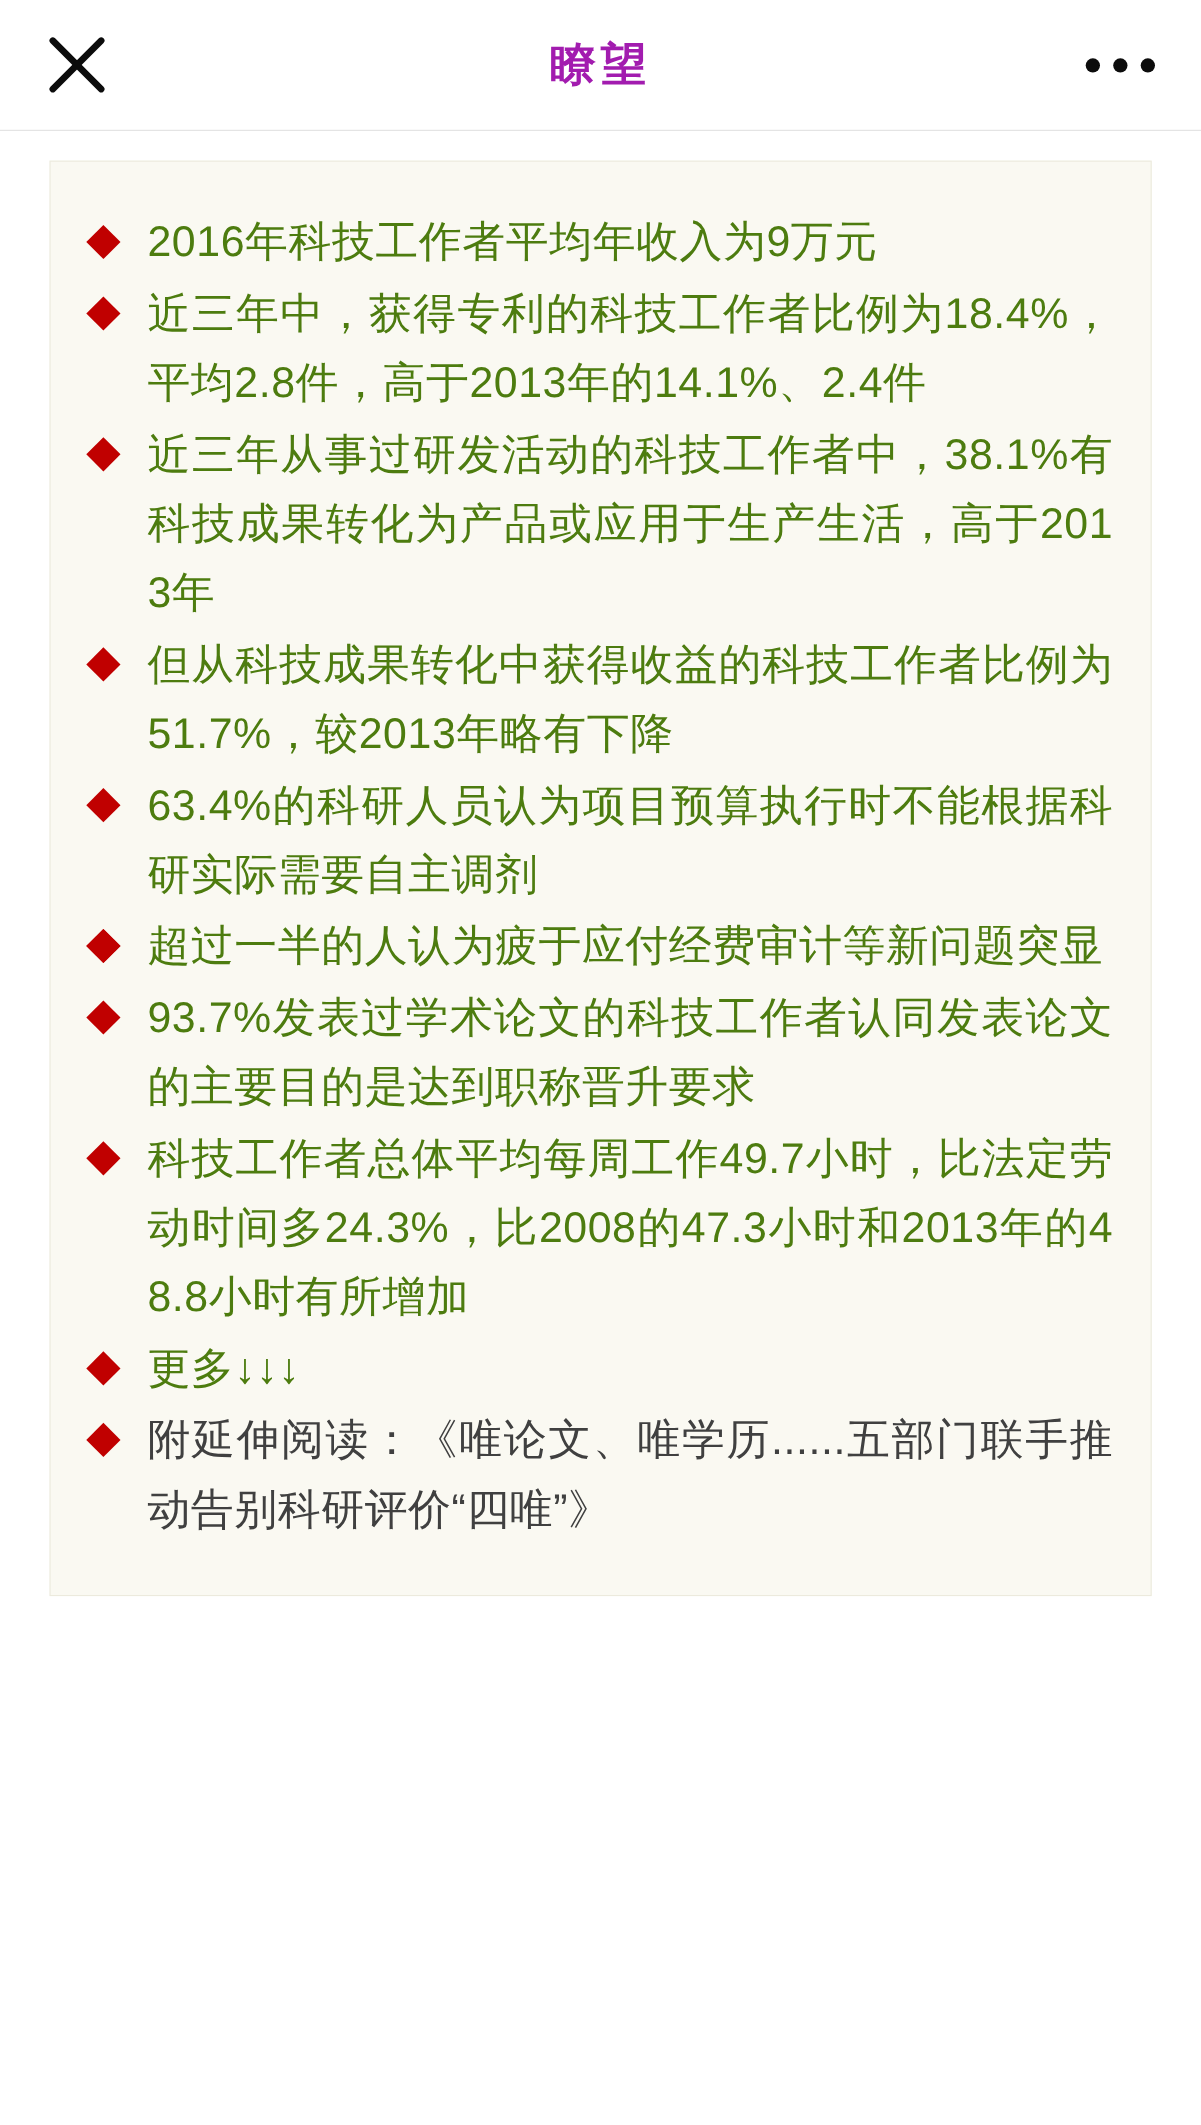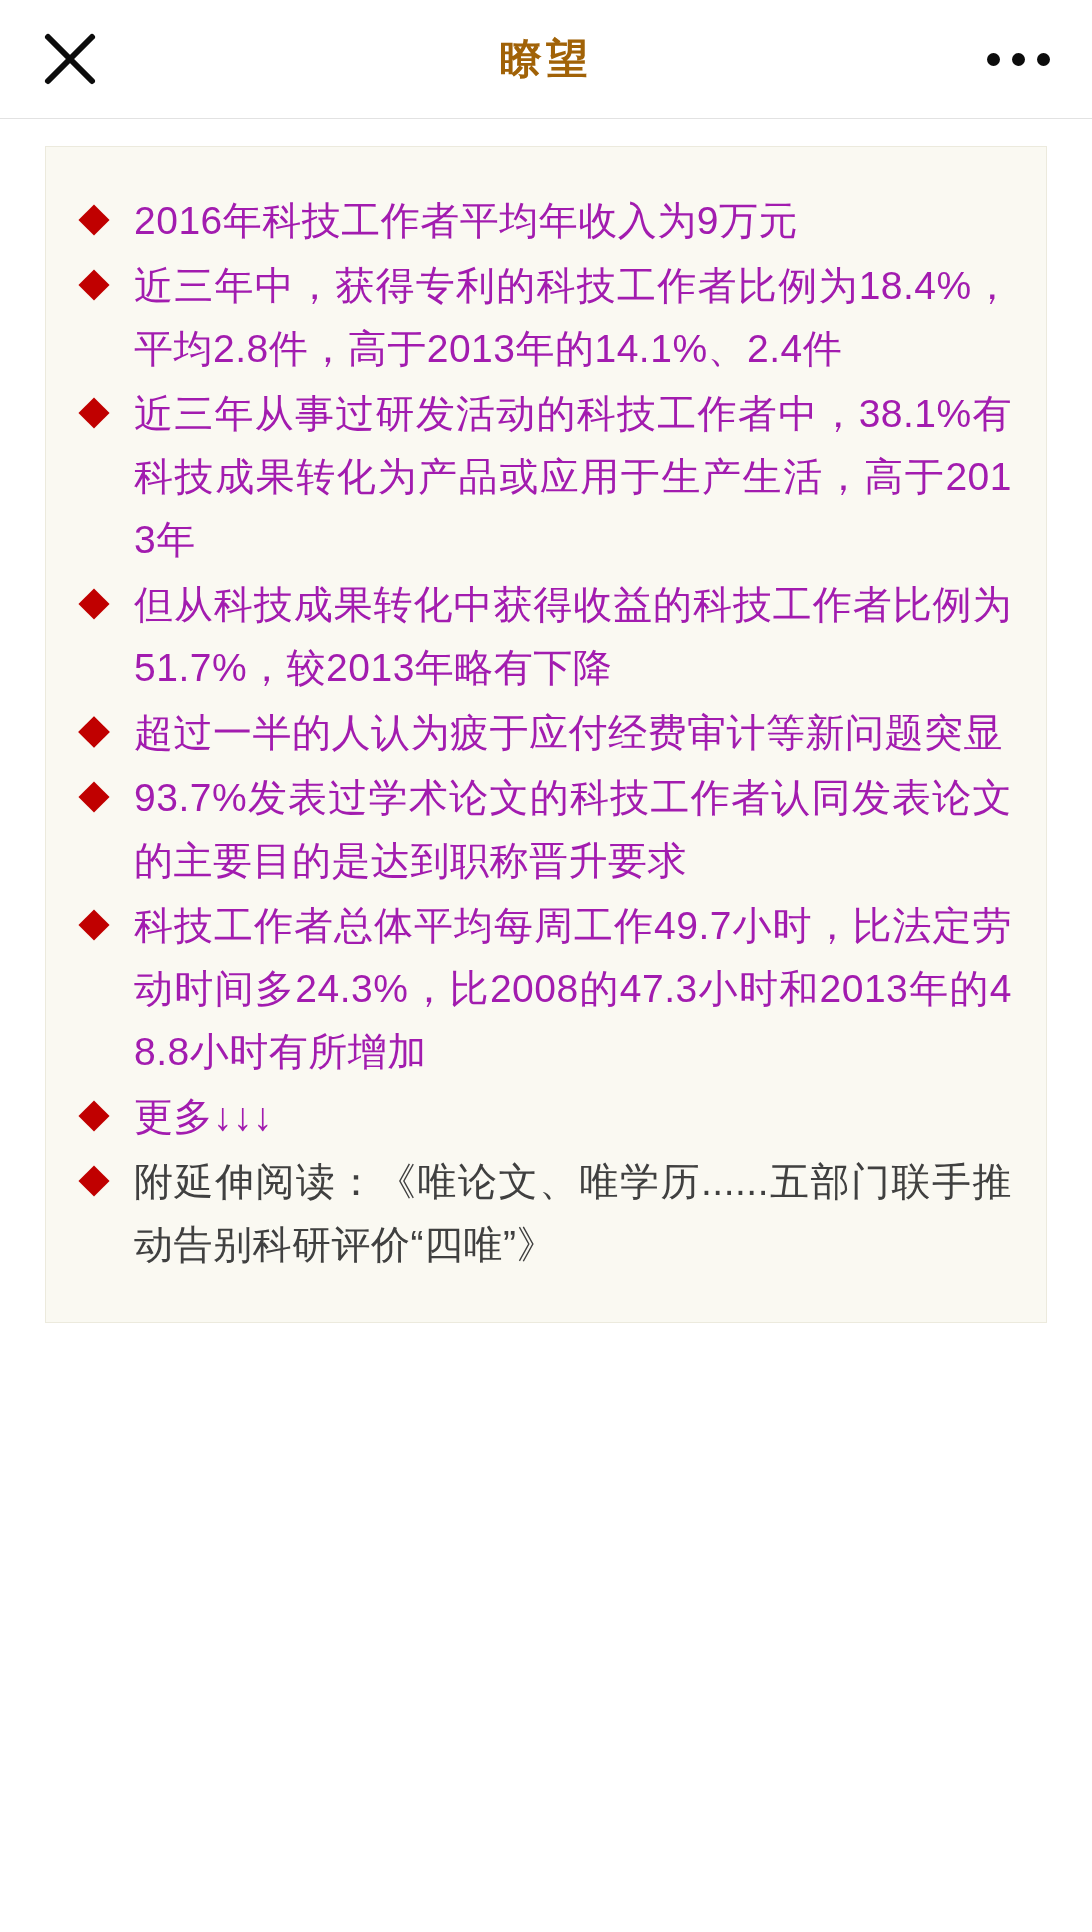--- a/index.html
+++ b/index.html
@@ -20,21 +20,21 @@
     height: 118px;
     background: #ffffff;
     border-bottom: 1px solid #e2e2e2;
     display: flex;
     align-items: center;
     justify-content: center;
   }
   .nav-title {
     font-size: 42px;
     font-weight: bold;
-    color: #a16207;
+    color: #a21caf;
     letter-spacing: 4px;
   }
   .nav-close {
     position: absolute;
     left: 38px;
     top: 50%;
     transform: translateY(-50%);
     width: 64px;
     height: 64px;
     display: flex;
@@ -78,21 +78,21 @@
   .bullet-list {
     margin: 0;
     padding: 0;
     list-style: none;
   }
   .bullet-item {
     position: relative;
     padding-left: 58px;
     font-size: 39px;
     line-height: 63px;
-    color: #a21caf;
+    color: #4d7c0f;
     letter-spacing: 0.5px;
     text-align: justify;
     margin-bottom: 2px;
     word-break: break-all;
   }
   .bullet-item .diamond {
     position: absolute;
     left: 7px;
     top: 20px;
     width: 22px;
@@ -136,20 +136,21 @@
       <li class="bullet-item">
         <span class="diamond"></span>
         <span>近三年从事过研发活动的科技工作者中，38.1%有科技成果转化为产品或应用于生产生活，高于2013年</span>
       </li>
       <li class="bullet-item">
         <span class="diamond"></span>
         <span>但从科技成果转化中获得收益的科技工作者比例为51.7%，较2013年略有下降</span>
       </li>
       <li class="bullet-item">
         <span class="diamond"></span>
+        <span>63.4%的科研人员认为项目预算执行时不能根据科研实际需要自主调剂</span>
       </li>
       <li class="bullet-item">
         <span class="diamond"></span>
       </li>
       <li class="bullet-item">
         <span class="diamond"></span>
         <span>超过一半的人认为疲于应付经费审计等新问题突显</span>
       </li>
       <li class="bullet-item">
         <span class="diamond"></span>

